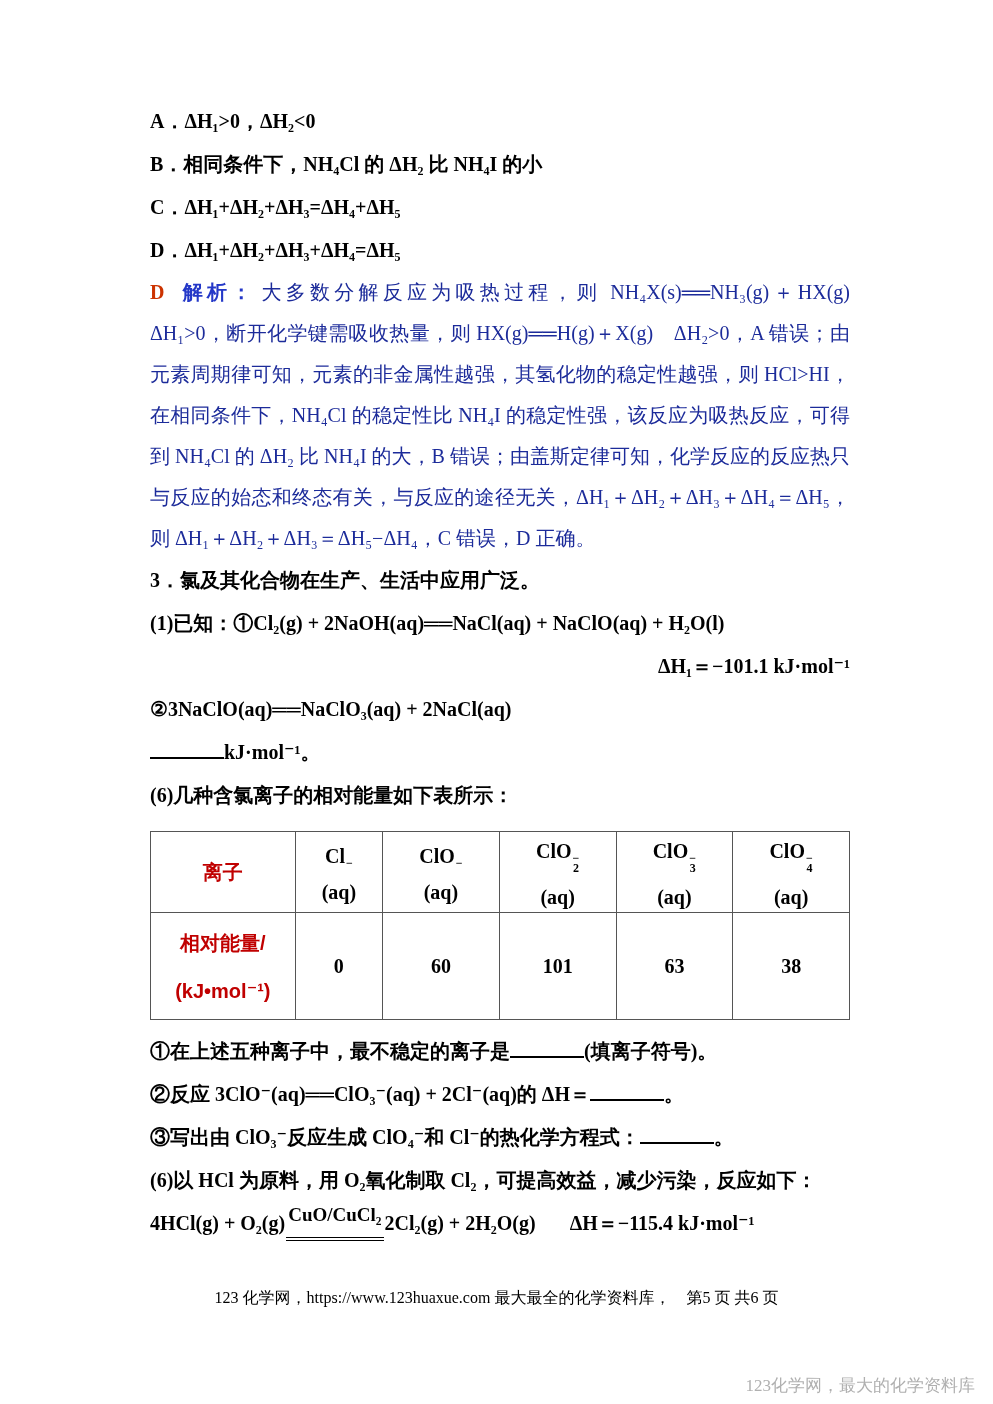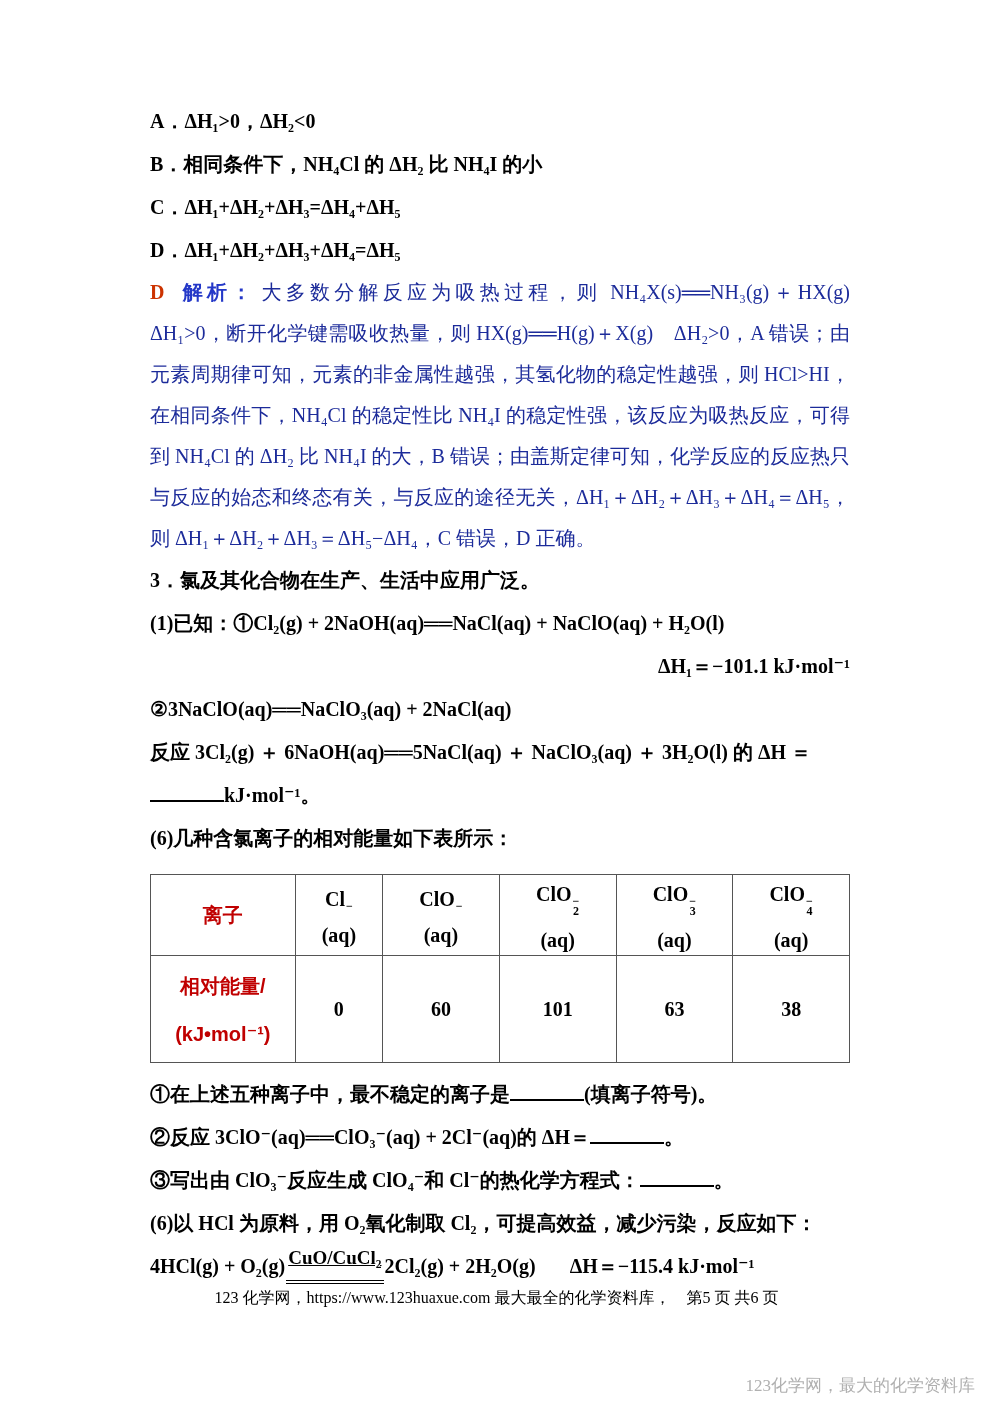--- a/index.html
+++ b/index.html
@@ -81,21 +81,20 @@
   .red-cell .cell-l1 { line-height: 26px; margin-top: 2px; }
   .red-cell .cell-l2 { line-height: 26px; margin-top: 22px; }
   
   .cat {
     display: inline-block;
     transform: translateY(-9px);
     border-bottom: 4px double #000;
     padding: 0 2px 1px 2px;
     font-size: 19px;
     margin: 0 1px;
-    text-decoration: underline;
   }
   .dhgap { display: inline-block; width: 34px; }
   .footer {
     position: absolute;
     left: 0; top: 1288px;
     width: 993px;
     text-align: center;
     font-size: 16px;
     color: #000;
     font-weight: normal;
@@ -118,21 +117,20 @@
   <p class="line opt"><span>C．</span><span>ΔH₁+ΔH₂+ΔH₃=ΔH₄+ΔH₅</span></p>
   <p class="line opt"><span>D．</span><span>ΔH₁+ΔH₂+ΔH₃+ΔH₄=ΔH₅</span></p>
 
   <p class="analysis"><span class="ans">D</span><span class="anslabel">解析：</span><span class="ansbody">大多数分解反应为吸热过程，则 NH₄X(s)══NH₃(g)＋HX(g)　ΔH₁&gt;0，断开化学键需吸收热量，则 HX(g)══H(g)＋X(g)　ΔH₂&gt;0，A 错误；由元素周期律可知，元素的非金属性越强，其氢化物的稳定性越强，则 HCl&gt;HI，在相同条件下，NH₄Cl 的稳定性比 NH₄I 的稳定性强，该反应为吸热反应，可得到 NH₄Cl 的 ΔH₂ 比 NH₄I 的大，B 错误；由盖斯定律可知，化学反应的反应热只与反应的始态和终态有关，与反应的途径无关，ΔH₁＋ΔH₂＋ΔH₃＋ΔH₄＝ΔH₅，则 ΔH₁＋ΔH₂＋ΔH₃＝ΔH₅−ΔH₄，C 错误，D 正确。</span></p>
 
   <p class="line">3．氯及其化合物在生产、生活中应用广泛。</p>
 
   <p class="line"><span>(1)已知：</span><span>①Cl₂(g) + 2NaOH(aq)══NaCl(aq) + NaClO(aq) + H₂O(l)</span></p>
   <p class="line dh-line">ΔH₁＝−101.1 kJ·mol⁻¹</p>
   <p class="line">②3NaClO(aq)══NaClO₃(aq) + 2NaCl(aq)</p>
-  <p class="line">反应 3Cl₂(g) ＋ 6NaOH(aq)══5NaCl(aq) ＋ NaClO₃(aq) ＋ 3H₂O(l) 的 ΔH ＝</p>
   <p class="line"><span class="blank"></span><span>kJ·mol⁻¹。</span></p>
 
   <p class="line">(6)几种含氯离子的相对能量如下表所示：</p>
 
   <table class="energy">
     <tbody>
         <tr class="hdr">
       <td class="red-cell col-label">离子</td>
       <td class="col-cl">
         <div class="ion-formula"><span>Cl</span><span class="stack">

